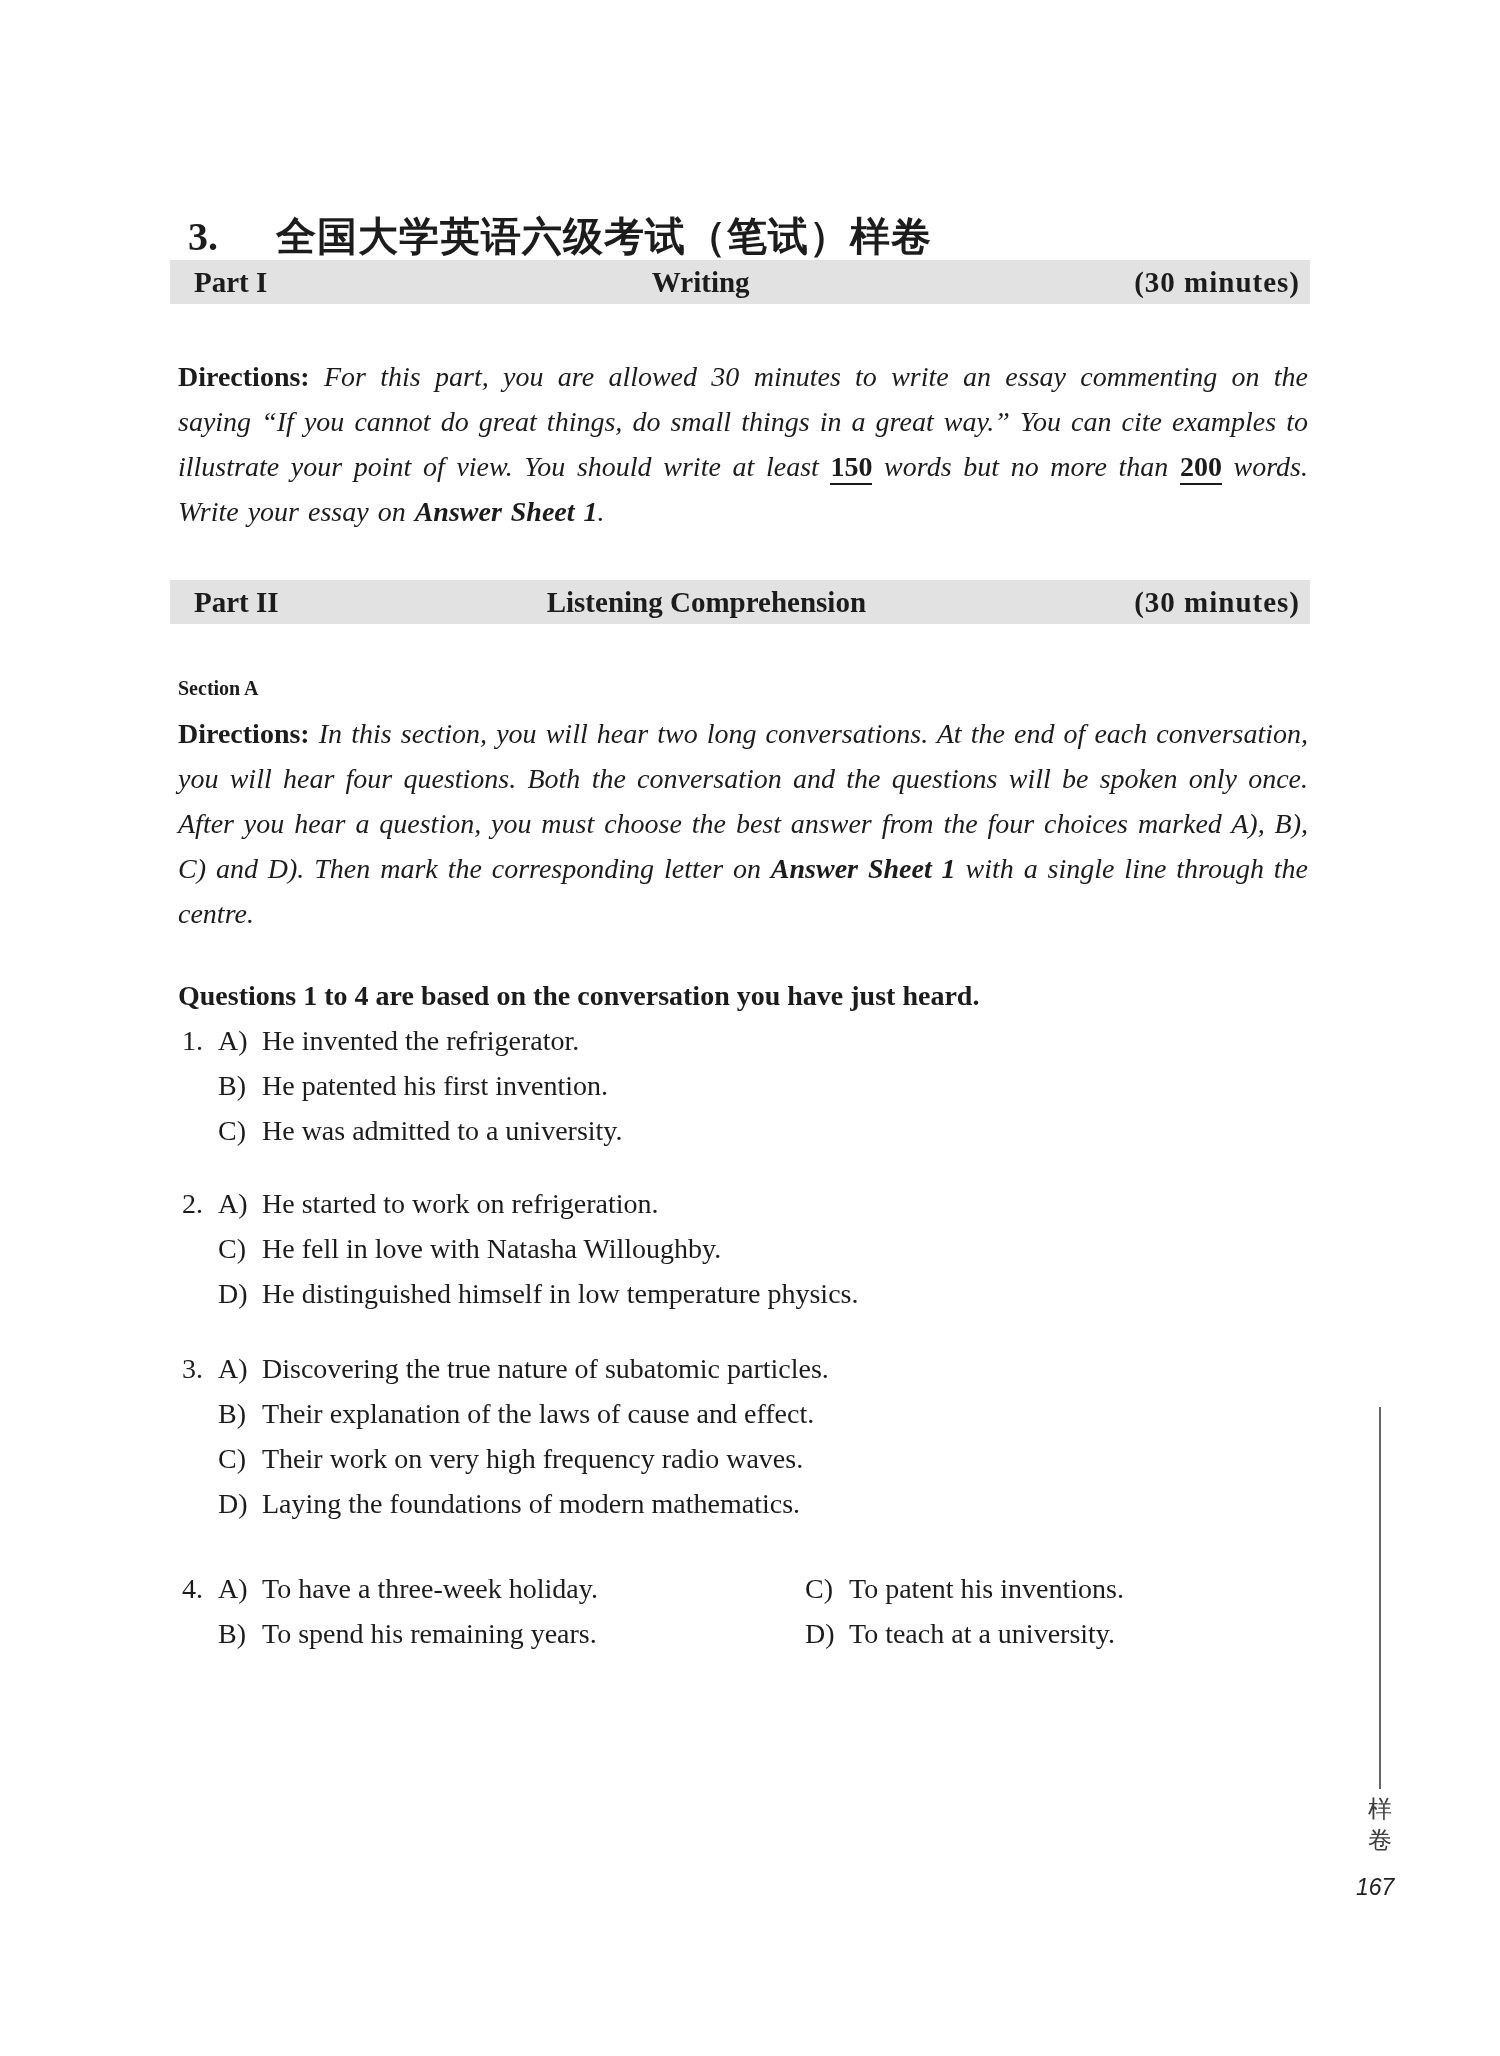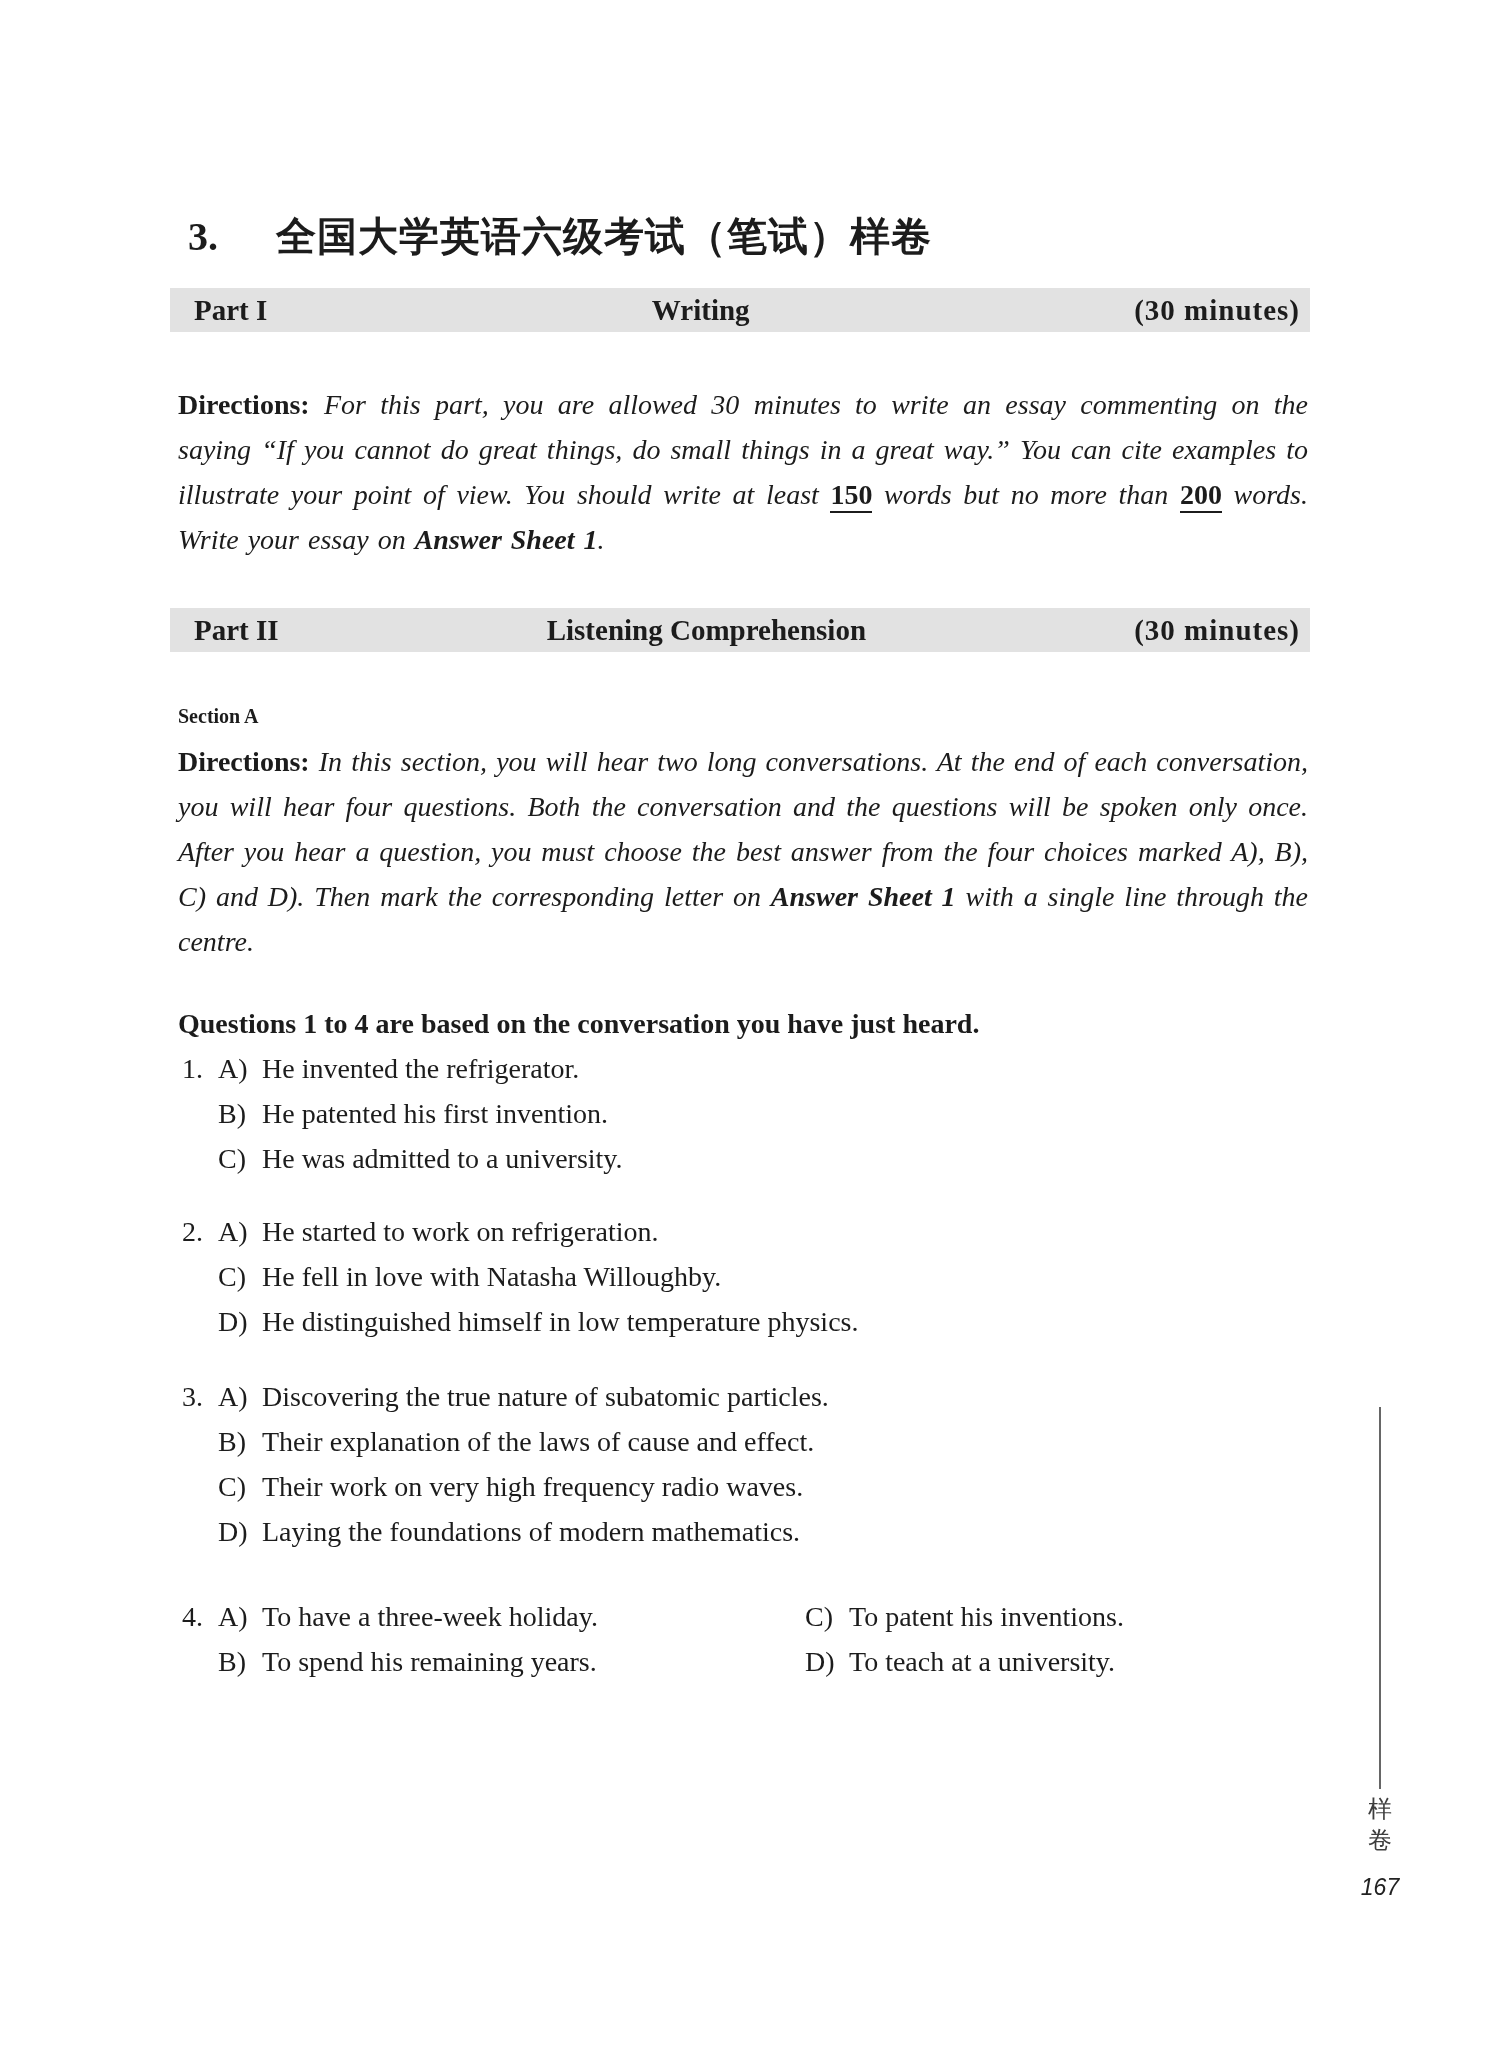--- a/index.html
+++ b/index.html
@@ -26,21 +26,20 @@
   .doc-title .t-num {
     font-family:"Liberation Serif","DejaVu Serif",serif;
     margin-right:10px;
   }
   .doc-title .t-cn {
     font-family:"DejaVu Sans","Liberation Sans",sans-serif;
     letter-spacing:1px;
     margin-left:48px;
   }
   .part-bar {
-    margin-top:28px;
     height:44px;
     background:#e2e2e2;
     display:flex;
     align-items:center;
     font-weight:bold;
     font-size:29px;
   }
   .part-bar .p-label { padding-left:24px; white-space:nowrap; }
   .part-bar .p-title { flex:1; text-align:center; white-space:nowrap; }
   .part-bar .p-dur   { padding-right:10px; white-space:nowrap; letter-spacing:1px; }
@@ -102,21 +101,20 @@
     text-align:center;
     font-size:24px;
     line-height:31px;
     color:#3d3d3d;
     font-family:"DejaVu Sans","Liberation Sans",sans-serif;
   }
   .page-num {
     position:absolute;
     left:1356px; top:1874px;
     width:48px;
-    text-align:center;
     font-size:23px;
     font-style:italic;
     color:#222222;
     font-family:"Liberation Sans","DejaVu Sans",sans-serif;
   }
 </style>
 </head>
 <body>
 
 <div class="content">

